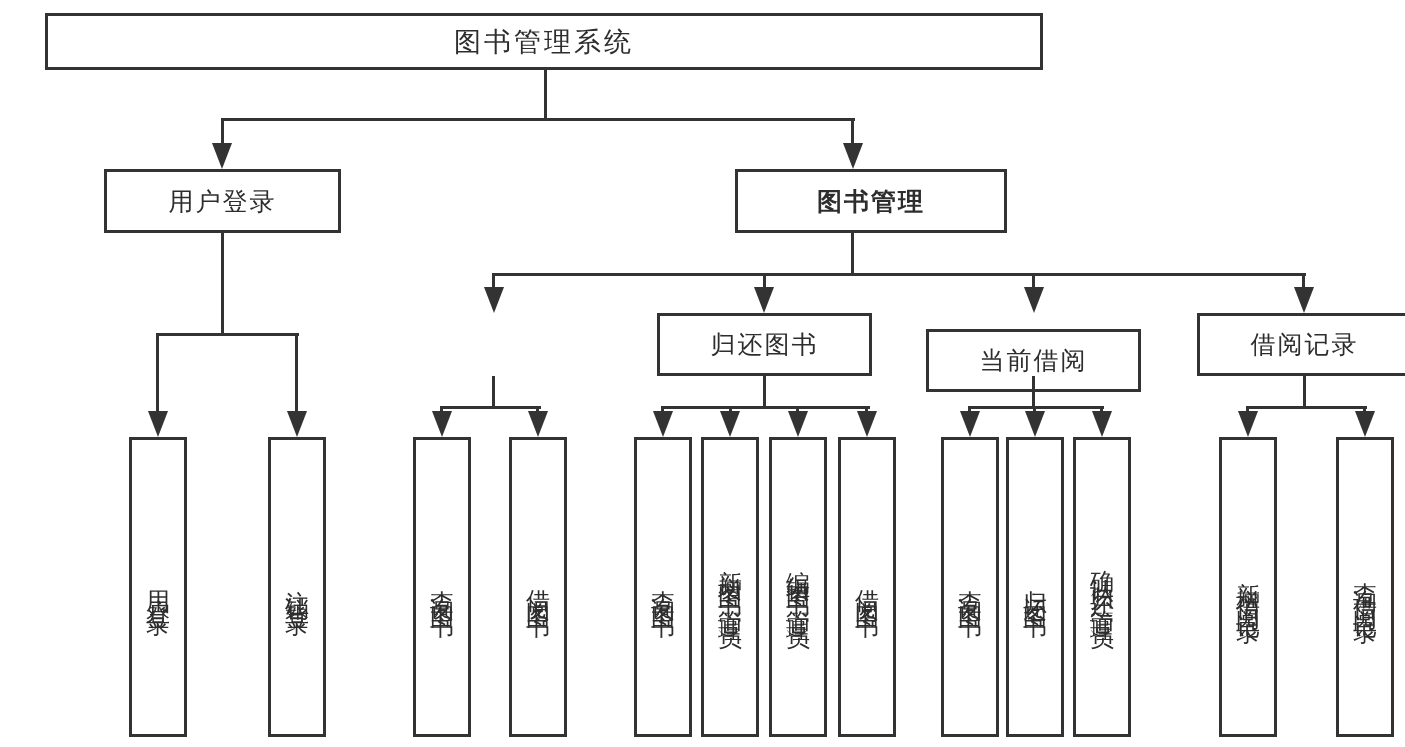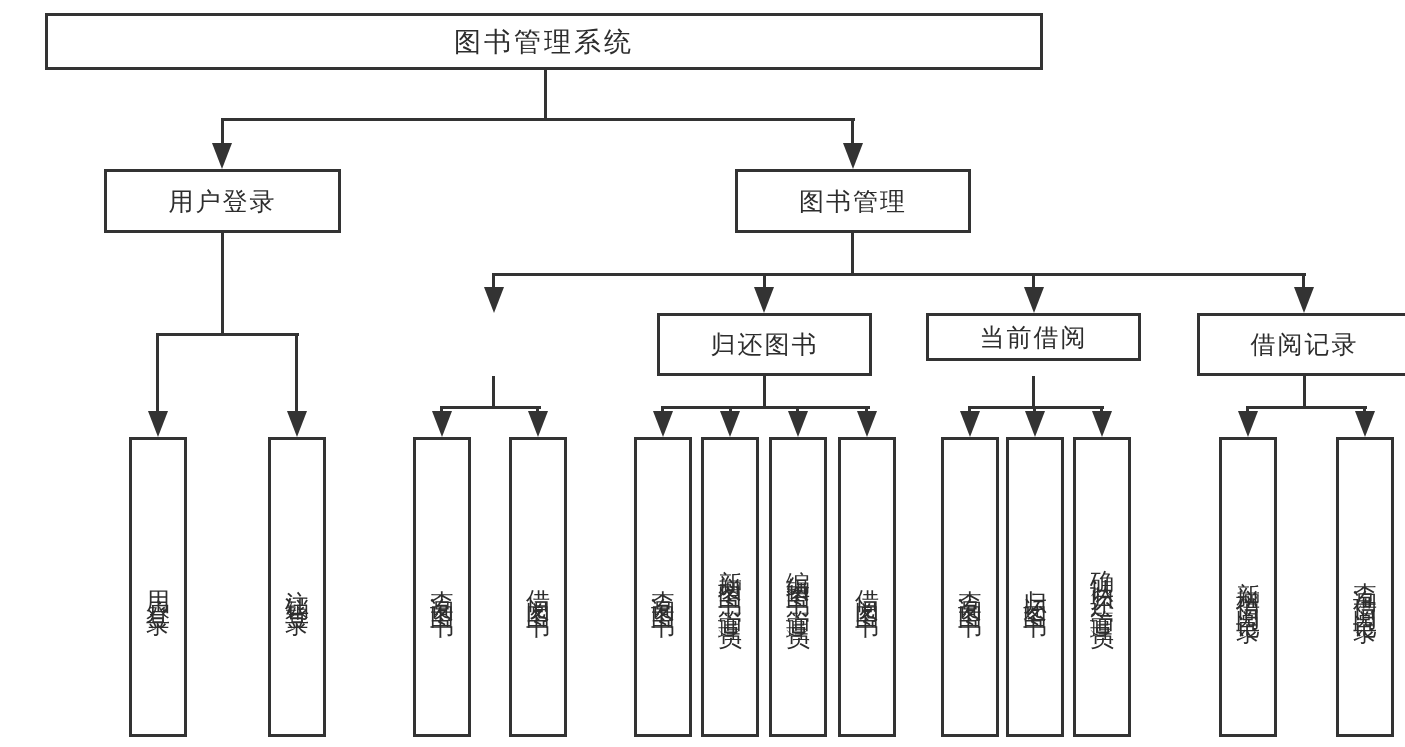--- a/index.html
+++ b/index.html
@@ -50,21 +50,21 @@
     <div class="hl" style="left:197px;top:118px;width:634px;height:3px;"></div>
     <div class="vl" style="left:197px;top:118px;width:3px;height:28px;"></div>
     <div class="ah" style="left:188px;top:143px;"></div>
     <div class="vl" style="left:827px;top:118px;width:3px;height:28px;"></div>
     <div class="ah" style="left:819px;top:143px;"></div>
   </div>
 
   <div class="box" style="left:80px;top:169px;width:237px;height:64px;">
     <span class="hlabel">用户登录</span>
   </div>
-  <div class="box" style="left:711px;top:169px;width:236px;height:64px;">
+  <div class="box" style="left:711px;top:169px;width:272px;height:64px;font-weight:bold;">
     <span class="hlabel">图书管理</span>
   </div>
 
   <div>
     <div class="vl" style="left:197px;top:233px;width:3px;height:100px;"></div>
     <div class="hl" style="left:132px;top:333px;width:143px;height:3px;"></div>
     <div class="vl" style="left:132px;top:333px;width:3px;height:80px;"></div>
     <div class="ah" style="left:124px;top:411px;"></div>
     <div class="vl" style="left:271px;top:333px;width:3px;height:80px;"></div>
     <div class="ah" style="left:263px;top:411px;"></div>
@@ -79,21 +79,21 @@
     <div class="ah" style="left:730px;top:287px;"></div>
     <div class="vl" style="left:1008px;top:273px;width:3px;height:16px;"></div>
     <div class="ah" style="left:1000px;top:287px;"></div>
     <div class="vl" style="left:1278px;top:273px;width:3px;height:16px;"></div>
     <div class="ah" style="left:1270px;top:287px;"></div>
   </div>
 
   <div class="box" style="left:633px;top:313px;width:215px;height:63px;">
     <span class="hlabel">归还图书</span>
   </div>
-  <div class="box" style="left:902px;top:313px;width:215px;height:48px;">
+  <div class="box" style="left:902px;top:329px;width:215px;height:63px;">
     <span class="hlabel">当前借阅</span>
   </div>
   <div class="box" style="left:1173px;top:313px;width:215px;height:63px;">
     <span class="hlabel">借阅记录</span>
   </div>
 
   <div>
     <div class="vl" style="left:468px;top:376px;width:3px;height:30px;"></div>
     <div class="hl" style="left:416px;top:406px;width:101px;height:3px;"></div>
     <div class="vl" style="left:416px;top:406px;width:3px;height:8px;"></div>

